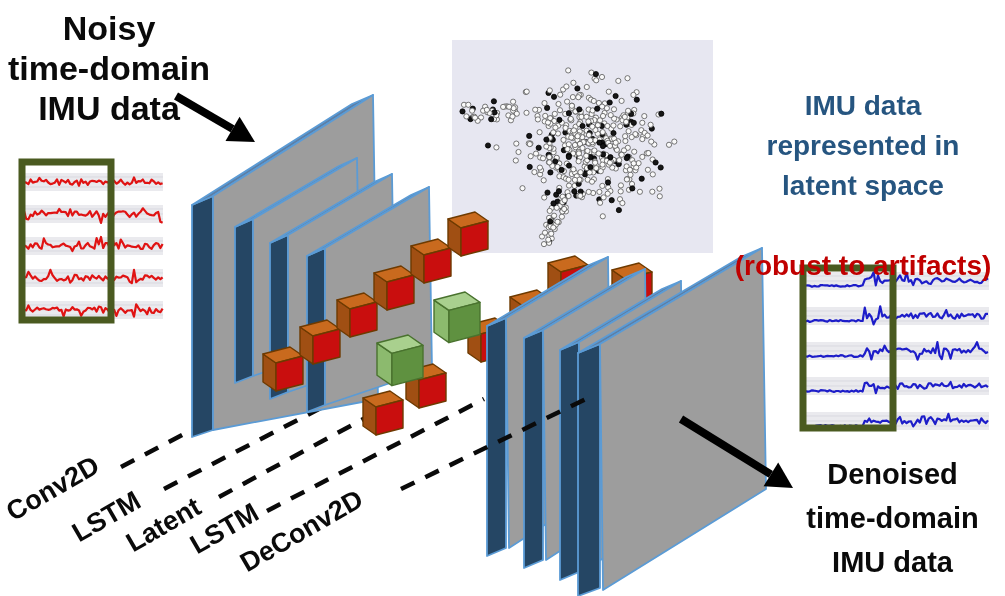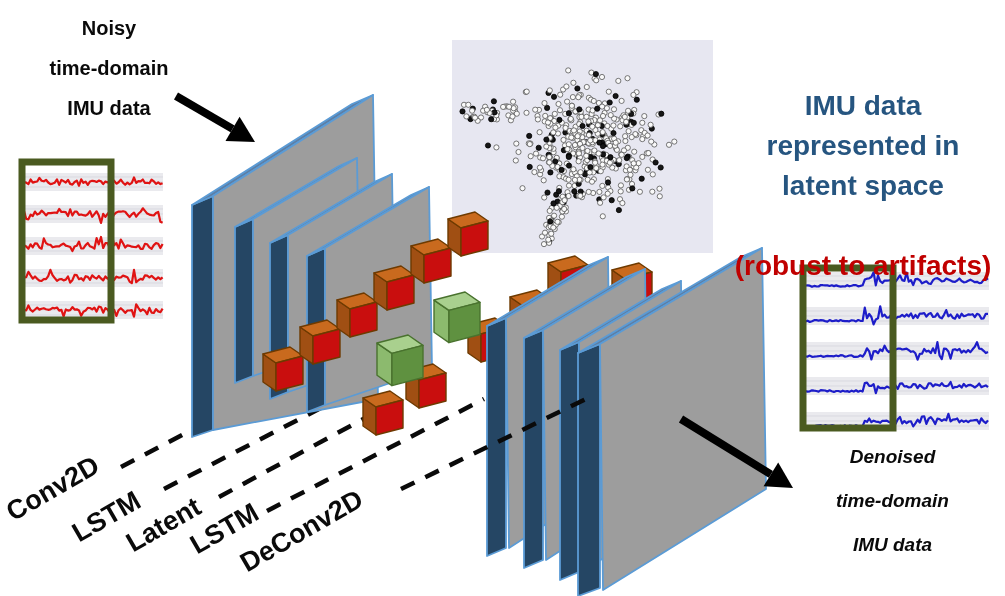--- a/index.html
+++ b/index.html
@@ -1,23 +1,23 @@
 <!DOCTYPE html>
 <html><head>
 <meta charset="utf-8">
 <style>
   html,body{margin:0;padding:0;background:#fff;}
   .canvas{position:relative;width:1005px;height:596px;background:#ffffff;overflow:hidden;
           font-family:"Liberation Sans",sans-serif;}
   svg#fig{position:absolute;left:0;top:0;}
   .t{position:absolute;font-weight:bold;white-space:pre-line;text-align:center;color:#0a0a0a;}
-  .t-noisy{left:0px;top:8px;width:218px;font-size:20px;line-height:40px;}
+  .t-noisy{left:0px;top:8px;width:218px;font-size:34px;line-height:40px;}
   .t-latent{left:718px;top:46px;width:290px;font-size:28px;line-height:40px;}
   .t-latent span{display:block;}
-  .t-denoised{left:780px;top:435px;width:225px;font-size:19px;line-height:44px;font-style:italic;}
+  .t-denoised{left:780px;top:452px;width:225px;font-size:29px;line-height:44px;}
   .ll{position:absolute;font-weight:bold;font-size:27px;line-height:30px;color:#0a0a0a;
       transform:rotate(-30deg);transform-origin:left bottom;white-space:nowrap;}
   .ll1{left:16px;top:497px;}
   .ll2{left:82px;top:518px;}
   .ll3{left:136px;top:528px;}
   .ll4{left:200px;top:530px;}
   .ll5{left:250px;top:548px;}
 </style>
 </head>
 <body>

